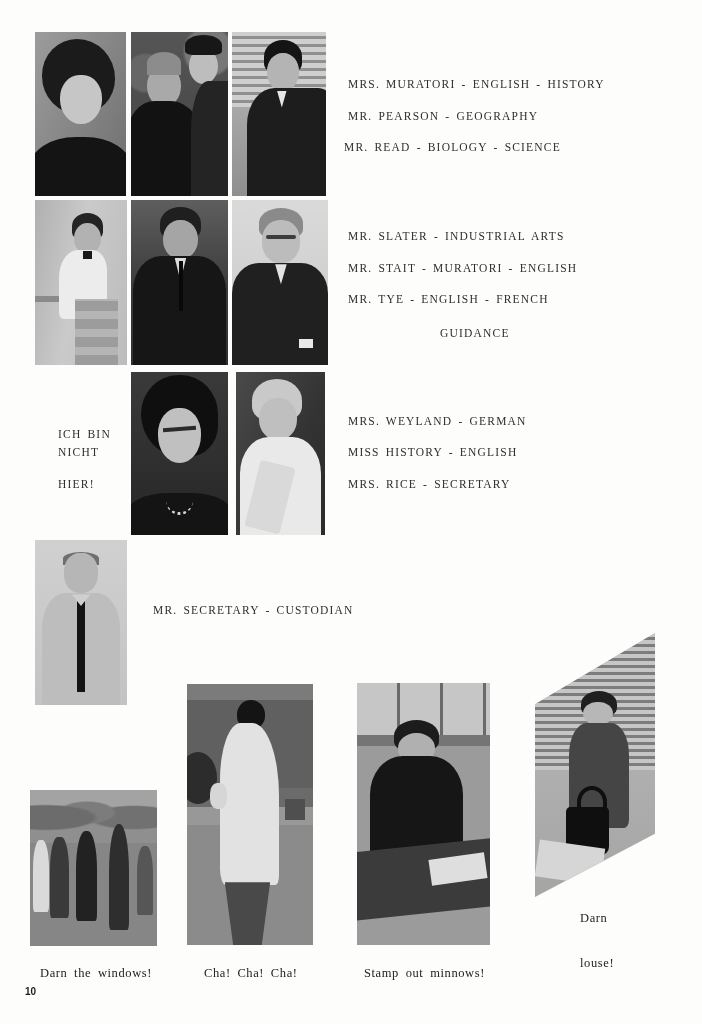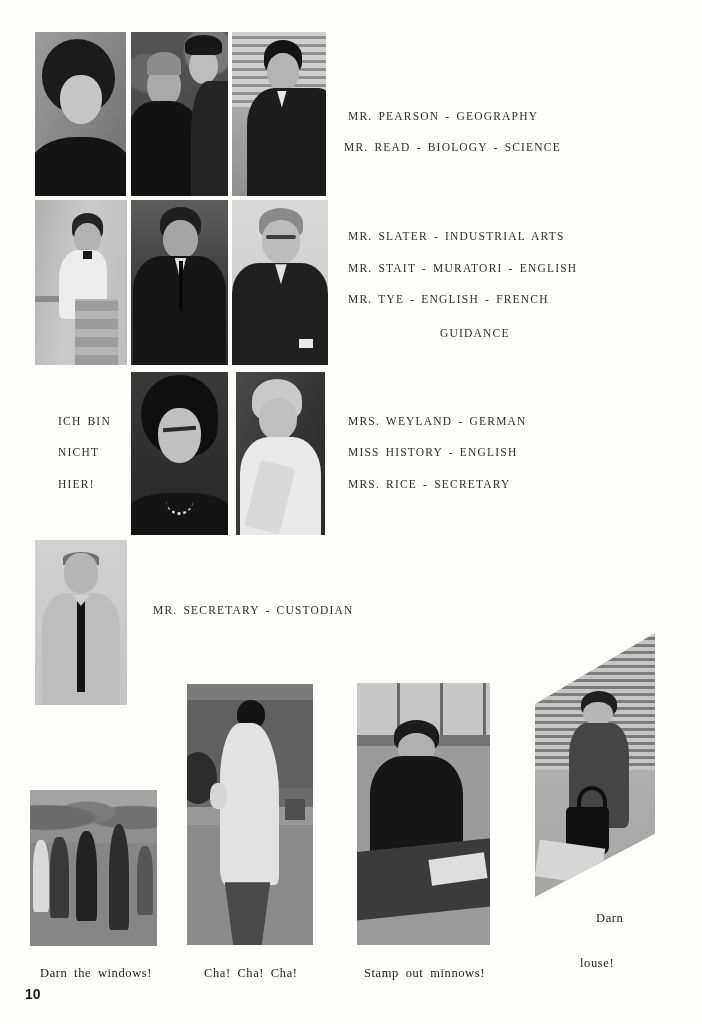--- a/index.html
+++ b/index.html
@@ -11,21 +11,21 @@
   .typed{
     position:absolute;font-size:11.5px;letter-spacing:1.2px;word-spacing:2px;
     white-space:nowrap;color:#2e2e2e;
   }
   .caption{
     position:absolute;font-size:12.5px;letter-spacing:.6px;word-spacing:3px;
     white-space:nowrap;color:#222;
   }
   .pagenum{
     position:absolute;left:25px;top:986px;font-family:"Liberation Sans",sans-serif;
-    font-weight:bold;font-size:14px;color:#1c1c1c;
+    font-weight:bold;font-size:10px;color:#1c1c1c;
   }
   .photo{position:absolute;overflow:hidden;background:#8d8d8d;}
   .photo div{position:absolute;}
 
   
   [data-name="photo-muratori"]{left:35px;top:32px;width:91px;height:164px;
     background:linear-gradient(115deg,#9c9c9c,#838383 55%,#6e6e6e);}
   [data-name="photo-muratori"] .s1{left:8%;top:4%;width:80%;height:46%;background:#1b1b1b;border-radius:48% 52% 46% 50%;}
   [data-name="photo-muratori"] .s2{left:28%;top:26%;width:46%;height:30%;background:#c6c6c6;border-radius:46% 46% 50% 50%;}
   [data-name="photo-muratori"] .s3{left:-6%;top:64%;width:112%;height:40%;background:#141414;border-radius:45% 45% 0 0;}
@@ -165,20 +165,21 @@
     <div class="s6" data-name="torso-shape"></div>
   </div>
   <div class="photo" data-name="photo-read">
     <div class="s1" data-name="cabinet-shape"></div>
     <div class="s2" data-name="hair-shape"></div>
     <div class="s3" data-name="face-shape"></div>
     <div class="s4" data-name="torso-shape"></div>
     <div class="s5" data-name="collar-shape"></div>
   </div>
 
+  <div class="typed" style="left:348px;top:78px" data-name="faculty-credit">MRS. MURATORI - ENGLISH - HISTORY</div>
   <div class="typed" style="left:348px;top:110px" data-name="faculty-credit">MR. PEARSON - GEOGRAPHY</div>
   <div class="typed" style="left:344px;top:141px" data-name="faculty-credit">MR. READ - BIOLOGY - SCIENCE</div>
 
   <div class="photo" data-name="photo-slater">
     <div class="s1" data-name="desk-shape"></div>
     <div class="s2" data-name="hair-shape"></div>
     <div class="s3" data-name="face-shape"></div>
     <div class="s4" data-name="shirt-shape"></div>
     <div class="s5" data-name="chair-shape"></div>
     <div class="s6" data-name="bowtie-shape"></div>
@@ -197,21 +198,21 @@
     <div class="s4" data-name="torso-shape"></div>
     <div class="s5" data-name="collar-shape"></div>
     <div class="s6" data-name="pocket-square-shape"></div>
   </div>
 
   <div class="typed" style="left:348px;top:230px" data-name="faculty-credit">MR. SLATER - INDUSTRIAL ARTS</div>
   <div class="typed" style="left:348px;top:262px" data-name="faculty-credit">MR. STAIT - MURATORI - ENGLISH</div>
   <div class="typed" style="left:348px;top:293px" data-name="faculty-credit">MR. TYE - ENGLISH - FRENCH</div>
   <div class="typed" style="left:440px;top:327px" data-name="guidance-heading">GUIDANCE</div>
 
-  <div class="typed" style="left:58px;top:415px" data-name="side-note-line">ICH BIN</div>
+  <div class="typed" style="left:58px;top:428px" data-name="side-note-line">ICH BIN</div>
   <div class="typed" style="left:58px;top:446px" data-name="side-note-line">NICHT</div>
   <div class="typed" style="left:58px;top:478px" data-name="side-note-line">HIER!</div>
 
   <div class="photo" data-name="photo-weyland">
     <div class="s1" data-name="hair-shape"></div>
     <div class="s2" data-name="face-shape"></div>
     <div class="s3" data-name="glasses-shape"></div>
     <div class="s4" data-name="torso-shape"></div>
     <div class="s5" data-name="pearls-shape"></div>
   </div>
@@ -264,18 +265,18 @@
     <div class="s2" data-name="hair-shape"></div>
     <div class="s3" data-name="face-shape"></div>
     <div class="s4" data-name="torso-shape"></div>
     <div class="s5" data-name="purse-shape"></div>
     <div class="s6" data-name="papers-shape"></div>
   </div>
 
   <div class="caption" style="left:40px;top:966px" data-name="candid-caption">Darn the windows!</div>
   <div class="caption" style="left:204px;top:966px" data-name="candid-caption">Cha! Cha! Cha!</div>
   <div class="caption" style="left:364px;top:966px" data-name="candid-caption">Stamp out minnows!</div>
-  <div class="caption" style="left:596px;top:911px" data-name="candid-caption">Darn</div>
+  <div class="caption" style="left:580px;top:911px" data-name="candid-caption">Darn</div>
   <div class="caption" style="left:580px;top:956px" data-name="candid-caption">louse!</div>
 
   <div class="pagenum" data-name="page-number">10</div>
 
 </div>
 
 </body></html>

